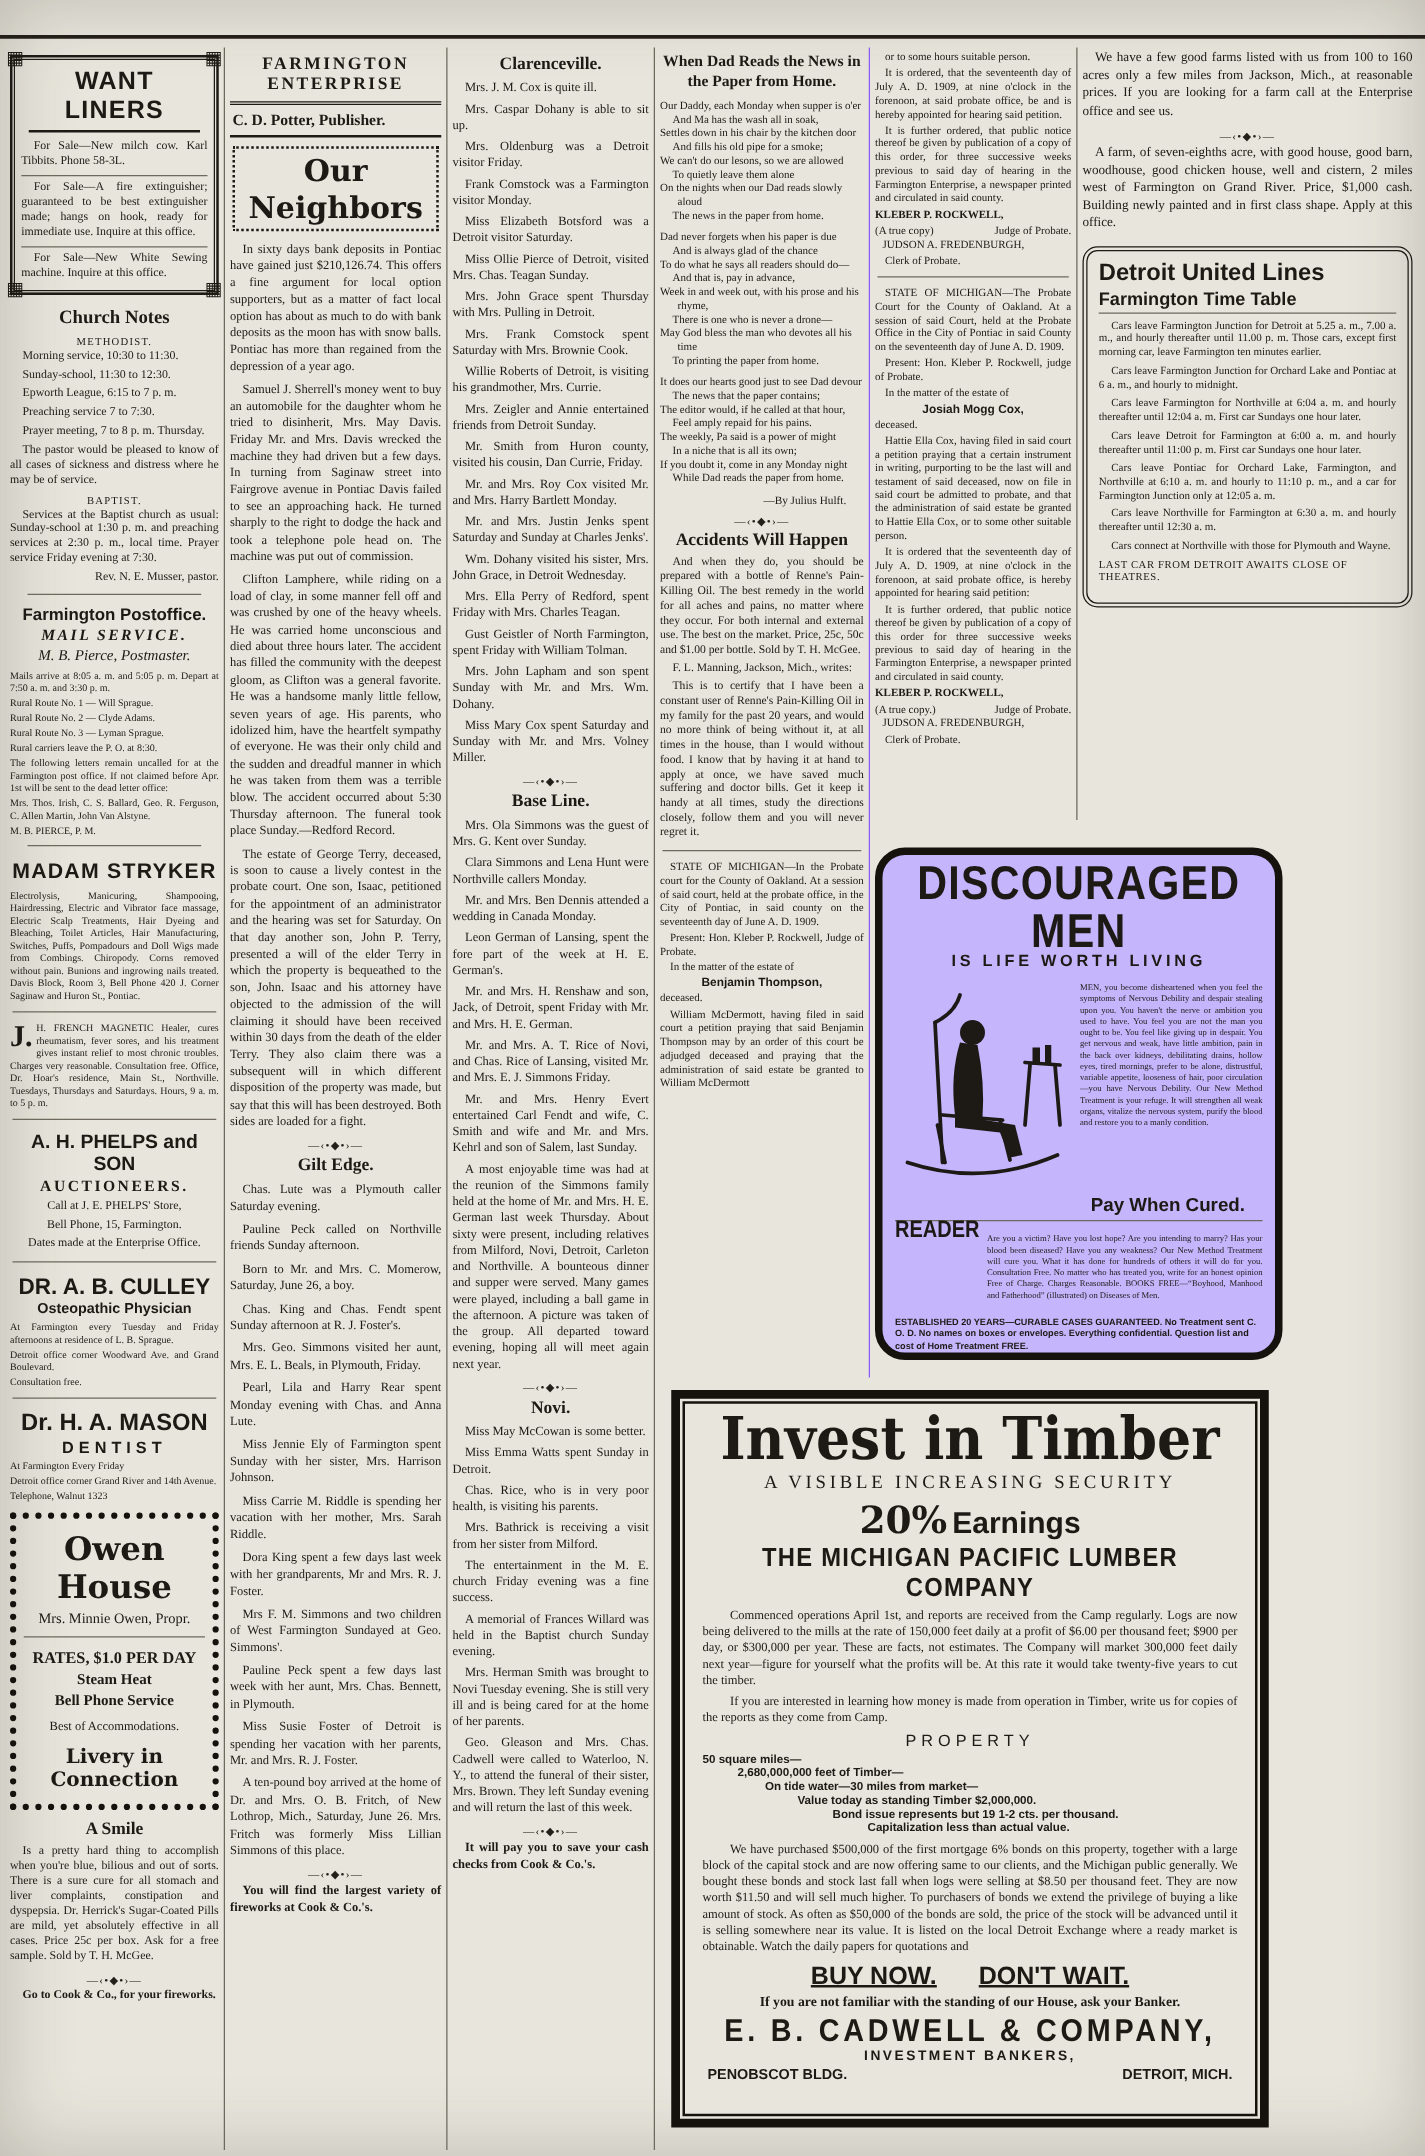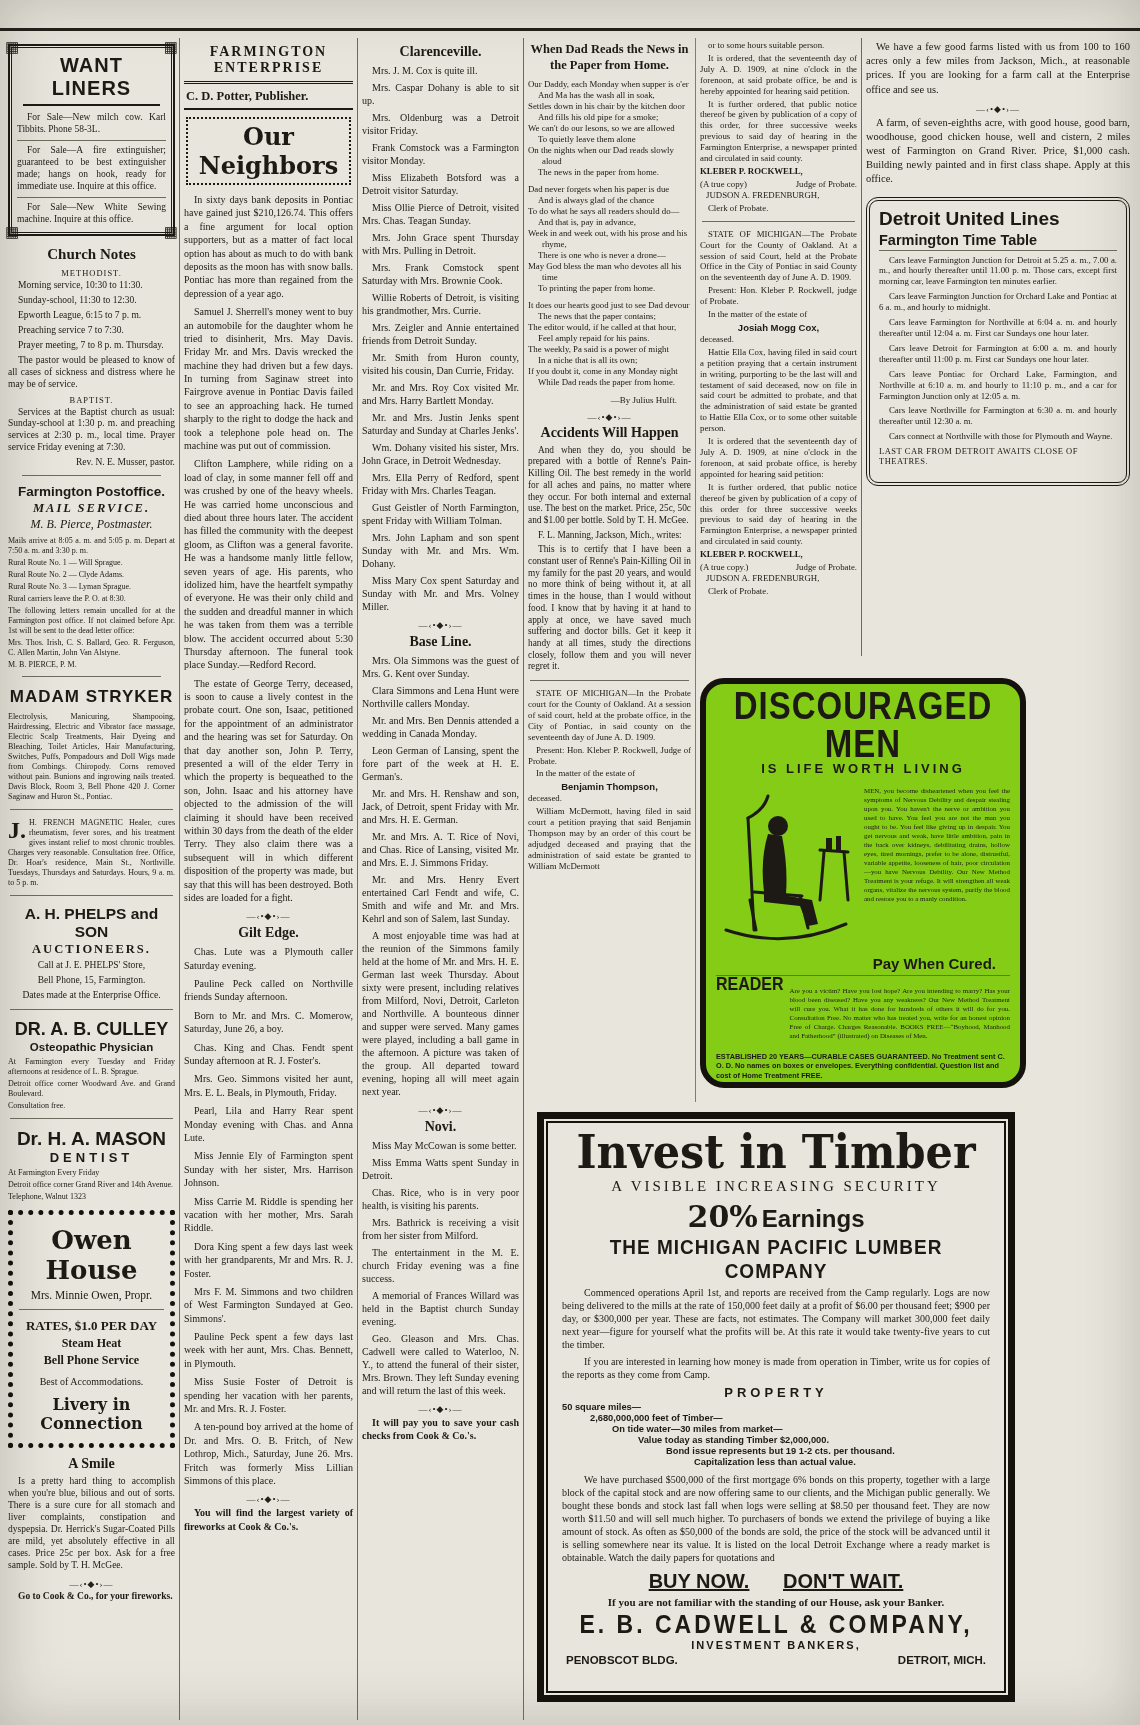--- a/index.html
+++ b/index.html
@@ -84,21 +84,21 @@
   
   #col6 .p{font-size:10.5px;line-height:1.35;margin:0 0 5px;}
   .dul-box{border:4px double #1d1a15;border-radius:12px;padding:7px 9px;margin-top:10px;}
   .dul-title{font-family:"Liberation Sans",sans-serif;font-weight:bold;font-size:19px;text-align:left;margin:0 0 2px;}
   .dul-sub{font-family:"Liberation Sans",sans-serif;font-weight:bold;font-size:14.5px;border-bottom:1px solid #6e685d;padding-bottom:2px;margin-bottom:4px;}
   .dul-entry{font-size:8.8px !important;line-height:1.24 !important;margin:0 0 4px !important;}
   .dul-last{font-size:8.5px;letter-spacing:.5px;margin-top:2px;}
 
   
   .dm-box{position:absolute;left:700px;top:678px;width:326px;height:410px;
-          border:6px solid #15120e;border-radius:24px;padding:6px 10px;overflow:hidden;background:#84cc16;}
+          border:6px solid #15120e;border-radius:24px;padding:6px 10px;overflow:hidden;background:#c4b5fd;}
   .dm-title{font-family:"Liberation Sans",sans-serif;font-weight:bold;font-size:33px;
             text-align:center;letter-spacing:1px;line-height:1;margin:2px 0 2px;transform:scaleY(1.15);}
   .dm-sub{font-family:"Liberation Sans",sans-serif;font-weight:bold;font-size:13px;text-align:center;letter-spacing:3px;margin:3px 0 4px;}
   .dm-media{display:flex;gap:8px;}
   .dm-chair{flex:0 0 140px;}
   .dm-men{font-size:6.9px;line-height:1.3;text-align:justify;}
   .dm-pay{font-family:"Liberation Sans",sans-serif;font-weight:bold;font-size:15px;text-align:right;margin:3px 14px 3px 0;}
   .dm-reader{display:flex;gap:6px;border-top:1px solid #6e685d;padding-top:4px;}
   .dm-reader-label{font-family:"Liberation Sans",sans-serif;font-weight:bold;font-size:16px;flex:0 0 62px;transform:scaleY(1.2);}
   .dm-reader-text{font-size:6.9px;line-height:1.3;text-align:justify;}
@@ -109,21 +109,21 @@
   .timber-box{position:absolute;left:537px;top:1112px;width:478px;height:590px;
               border:7px solid #15120e;background:#e8e5dc;padding:2px;}
   .timber-inner{border:2px solid #15120e;height:100%;padding:6px 14px;overflow:hidden;}
   .tb-title{font-family:"DejaVu Serif",serif;font-weight:bold;font-size:43px;text-align:center;line-height:1;margin:2px 0 4px;transform:scaleY(1.1);}
   .tb-sub{font-size:15px;text-align:center;letter-spacing:3px;margin:4px 0;}
   .tb-earn{text-align:center;font-weight:bold;margin:2px 0;}
   .tb-earn .pct{font-family:"DejaVu Serif",serif;font-size:30px;}
   .tb-earn .word{font-family:"Liberation Sans",sans-serif;font-size:24px;}
   .tb-co{font-family:"Liberation Sans",sans-serif;font-weight:bold;font-size:19px;text-align:center;letter-spacing:1px;margin:3px 0 5px;transform:scaleY(1.1);}
   .tb-p{font-size:10px;line-height:1.3;text-align:justify;text-indent:22px;margin:0 0 4px;}
-  .tb-prop-title{font-family:"Liberation Sans",sans-serif;font-weight:bold;font-size:13px;text-align:center;letter-spacing:4px;margin:4px 0 2px;}
+  .tb-prop-title{font-family:"Liberation Sans",sans-serif;font-weight:normal;font-size:13px;text-align:center;letter-spacing:4px;margin:4px 0 2px;}
   .props{font-family:"Liberation Sans",sans-serif;font-weight:bold;font-size:9.3px;margin-bottom:6px;}
   .props p{margin:1px 0;}
   .props p:nth-child(1){margin-left:0;} .props p:nth-child(2){margin-left:28px;}
   .props p:nth-child(3){margin-left:50px;} .props p:nth-child(4){margin-left:76px;}
   .props p:nth-child(5){margin-left:104px;} .props p:nth-child(6){margin-left:132px;}
   .tb-buy{text-align:center;font-family:"Liberation Sans",sans-serif;font-weight:bold;font-size:20px;margin:6px 0 3px;}
   .tb-buy span{text-decoration:underline;margin:0 14px;}
   .tb-banker{font-weight:bold;font-size:11px;text-align:center;margin:2px 0 3px;}
   .tb-firm{font-family:"Liberation Sans",sans-serif;font-weight:bold;font-size:23px;text-align:center;letter-spacing:3px;margin:2px 0 0;transform:scaleY(1.1);}
   .tb-firm-sub{font-family:"Liberation Sans",sans-serif;font-weight:bold;font-size:11px;text-align:center;letter-spacing:2px;margin:1px 0 3px;}
@@ -302,20 +302,21 @@
       </div>
     <div class="orn"></div>
     <div class="head-sub">Novi.</div>
     <div>
         <p class="p">Miss May McCowan is some better.</p>
         <p class="p">Miss Emma Watts spent Sunday in Detroit.</p>
         <p class="p">Chas. Rice, who is in very poor health, is visiting his parents.</p>
         <p class="p">Mrs. Bathrick is receiving a visit from her sister from Milford.</p>
         <p class="p">The entertainment in the M. E. church Friday evening was a fine success.</p>
         <p class="p">A memorial of Frances Willard was held in the Baptist church Sunday evening.</p>
+        <p class="p">Mrs. Herman Smith was brought to Novi Tuesday evening. She is still very ill and is being cared for at the home of her parents.</p>
         <p class="p">Geo. Gleason and Mrs. Chas. Cadwell were called to Waterloo, N. Y., to attend the funeral of their sister, Mrs. Brown. They left Sunday evening and will return the last of this week.</p>
       </div>
     <div class="orn"></div>
     <p class="p bold">It will pay you to save your cash checks from Cook &amp; Co.'s.</p>
   </div>
 
   <div class="col" id="col4">
     <div class="poem-title">When Dad Reads the News in the Paper from Home.</div>
     <div>
         <div class="stanza">

